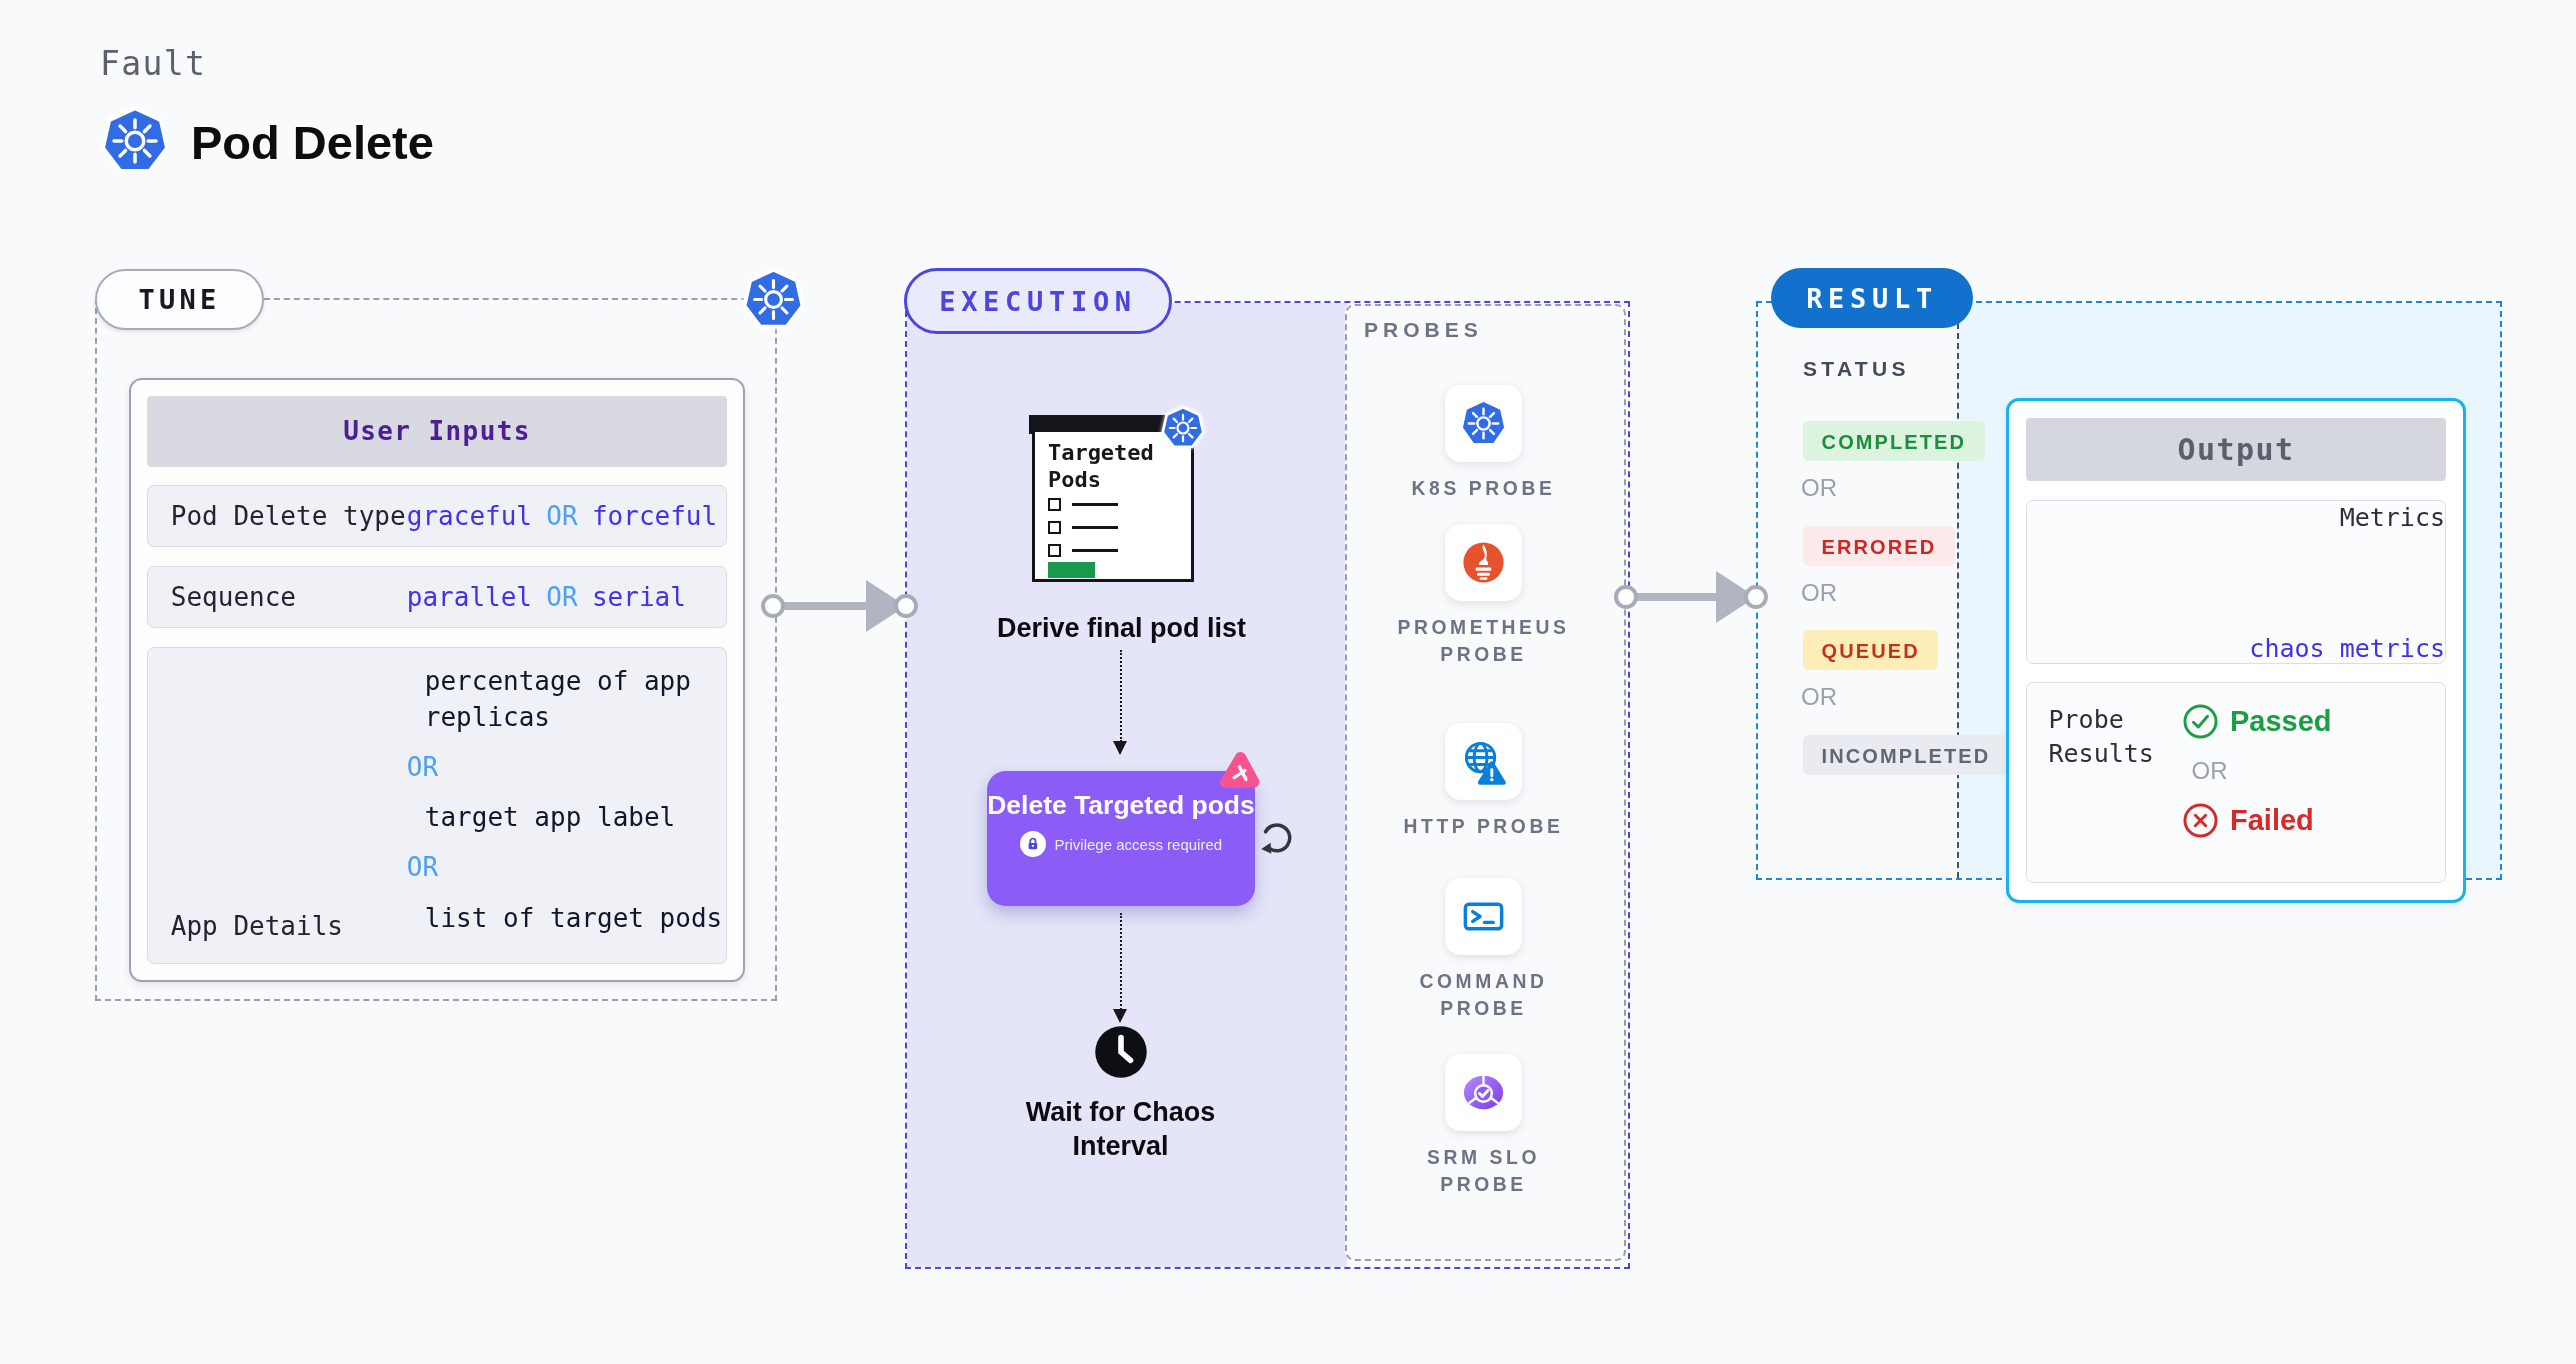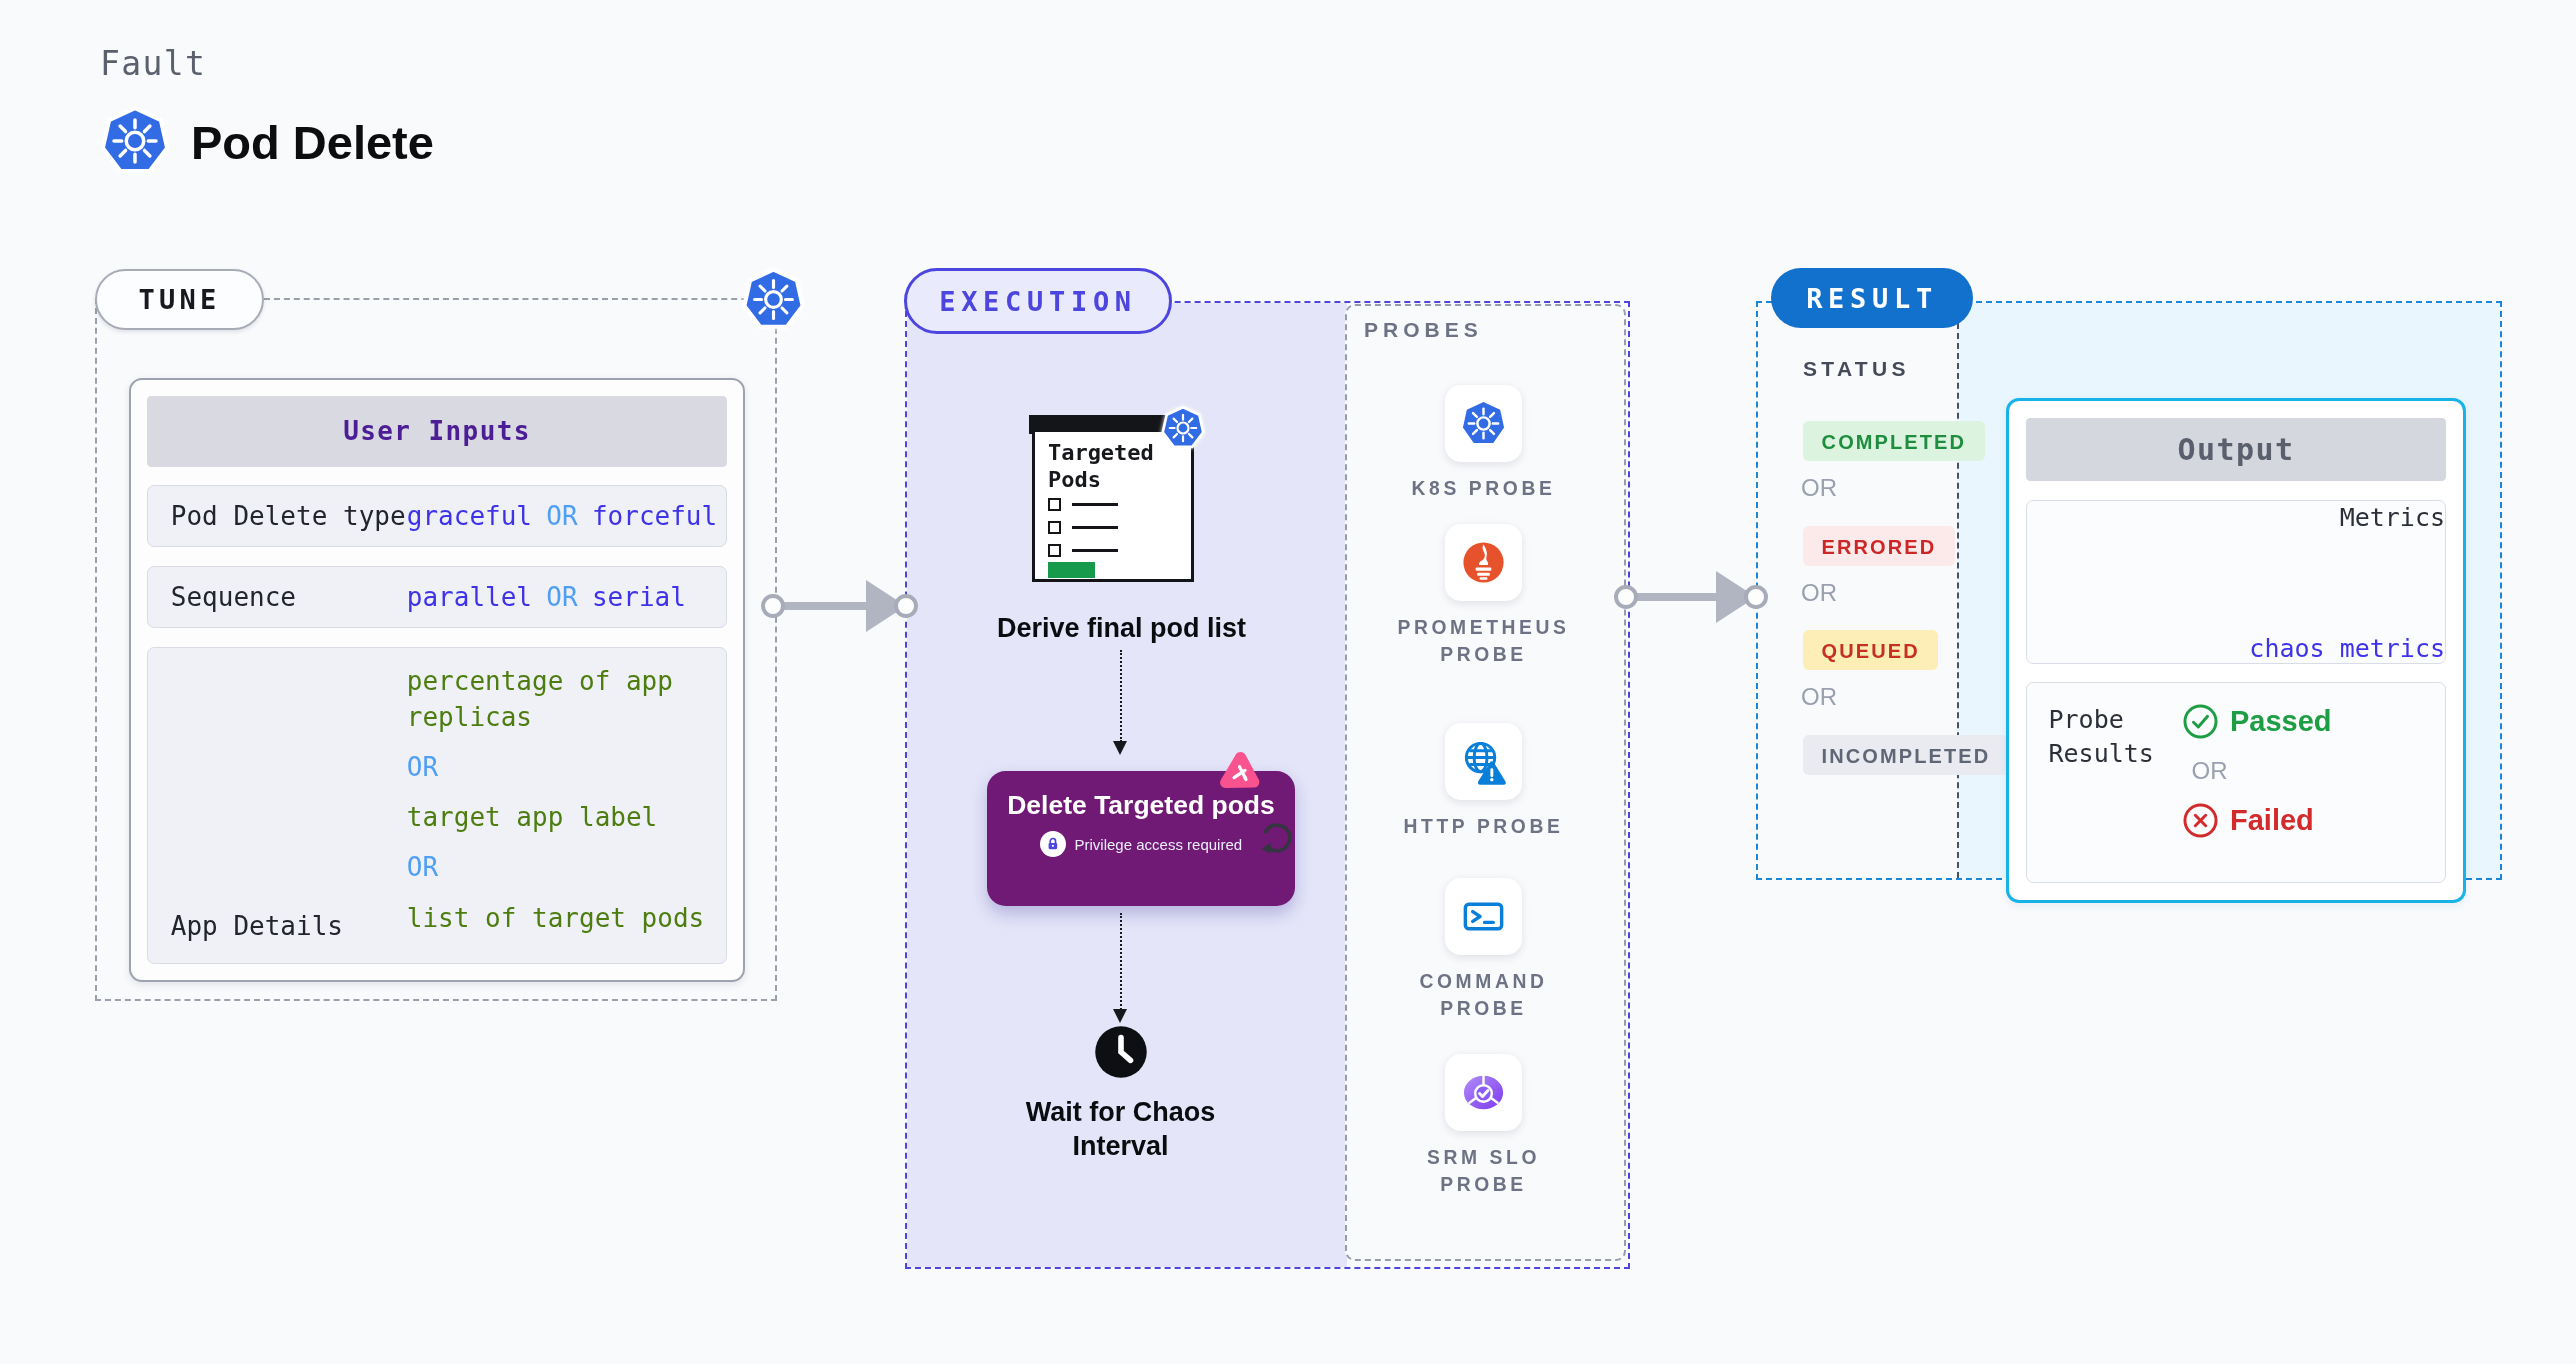--- a/index.html
+++ b/index.html
@@ -58,21 +58,21 @@
              font-family:"DejaVu Sans Mono",monospace;font-weight:700;font-size:26px;color:#4c1d95;letter-spacing:1.4px;}
   .ui-row{background:#eff1f7;border:1.4px solid #d8dbe4;border-radius:7.2px;display:flex;
           padding-left:23px;min-height:62px;align-items:center;box-sizing:border-box;}
   .ui-row .lbl{flex:0 0 236px;font-family:"DejaVu Sans Mono",monospace;font-size:26px;color:#22252d;}
   .ui-val{font-family:"DejaVu Sans Mono",monospace;font-size:26px;color:#3f33ea;}
   .v-or{color:#4f9ff2;}
   .vp{margin-right:14.3px;}
   .vp:last-child{margin-right:0;}
   .ui-row.tall{align-items:flex-end;padding-top:15px;padding-bottom:21.5px;}
   .app-lines{width:330px;}
-  .app-lines .line{font-family:"DejaVu Sans Mono",monospace;font-size:26px;color:#4d7c0f;line-height:36px;margin-bottom:5.7px;}
+  .app-lines .line{font-family:"DejaVu Sans Mono",monospace;font-size:26px;color:#0f172a;line-height:36px;margin-bottom:5.7px;margin-left:18px;}
   .app-lines .line.or-line{color:#4f9ff2;margin:14.3px 0;}
 
   
   .pods-window{position:absolute;left:1029px;top:415px;width:165px;height:168px;z-index:5;}
   .pods-titlebar{position:absolute;left:0;top:0;width:138px;height:18.6px;background:#141519;}
   .pods-body{position:absolute;left:2.9px;top:14.3px;width:162px;height:153px;background:#ffffff;
              border:3.6px solid #141519;box-sizing:border-box;}
   .pods-title{position:absolute;left:13px;top:7.2px;font-family:"DejaVu Sans Mono",monospace;
               font-weight:700;font-size:22px;line-height:27px;color:#17181c;width:129px;}
   .pods-row{position:absolute;left:13px;display:flex;align-items:center;gap:11.5px;}
@@ -87,21 +87,21 @@
                   font-size:27px;font-weight:700;color:#0b0c0f;}
   .wait-caption{position:absolute;left:1006px;top:1095px;width:229px;text-align:center;
                 font-size:27px;font-weight:700;color:#0b0c0f;line-height:34px;}
 
   .varrow{position:absolute;width:0;border-left:2.9px dotted #17181c;}
   .va1{left:1120px;top:650px;height:92px;}
   .va2{left:1120px;top:913px;height:97px;}
   .varrow:after{content:"";position:absolute;left:-8.6px;bottom:-13px;width:0;height:0;
                 border-top:14.3px solid #17181c;border-left:7.2px solid transparent;border-right:7.2px solid transparent;}
 
-  .delete-btn{position:absolute;left:987px;top:771px;width:308px;height:135px;background:#701a75;
+  .delete-btn{position:absolute;left:987px;top:771px;width:268px;height:135px;background:#8b5cf6;
               border-radius:18.6px;box-shadow:0 7.2px 15.8px rgba(45,40,150,.25);z-index:5;box-sizing:border-box;}
   .del-title{padding-top:18.6px;text-align:center;font-size:26.5px;font-weight:700;color:#ffffff;line-height:31.5px;}
   .del-note{display:flex;align-items:center;justify-content:center;gap:8.6px;margin-top:10px;}
   .lock-circle{width:26px;height:26px;border-radius:50%;background:#ffffff;display:flex;
                align-items:center;justify-content:center;}
   .lock-circle svg{width:15.8px;height:15.8px;}
   .del-note-text{font-size:15px;color:#eceefe;}
   .pink-badge{position:absolute;left:1218px;top:751px;width:46px;height:46px;z-index:6;}
   .refresh-icon{position:absolute;left:1255px;top:817px;width:39px;height:39px;z-index:6;}
   .clock-icon{position:absolute;left:1093px;top:1024px;width:56px;height:56px;}

